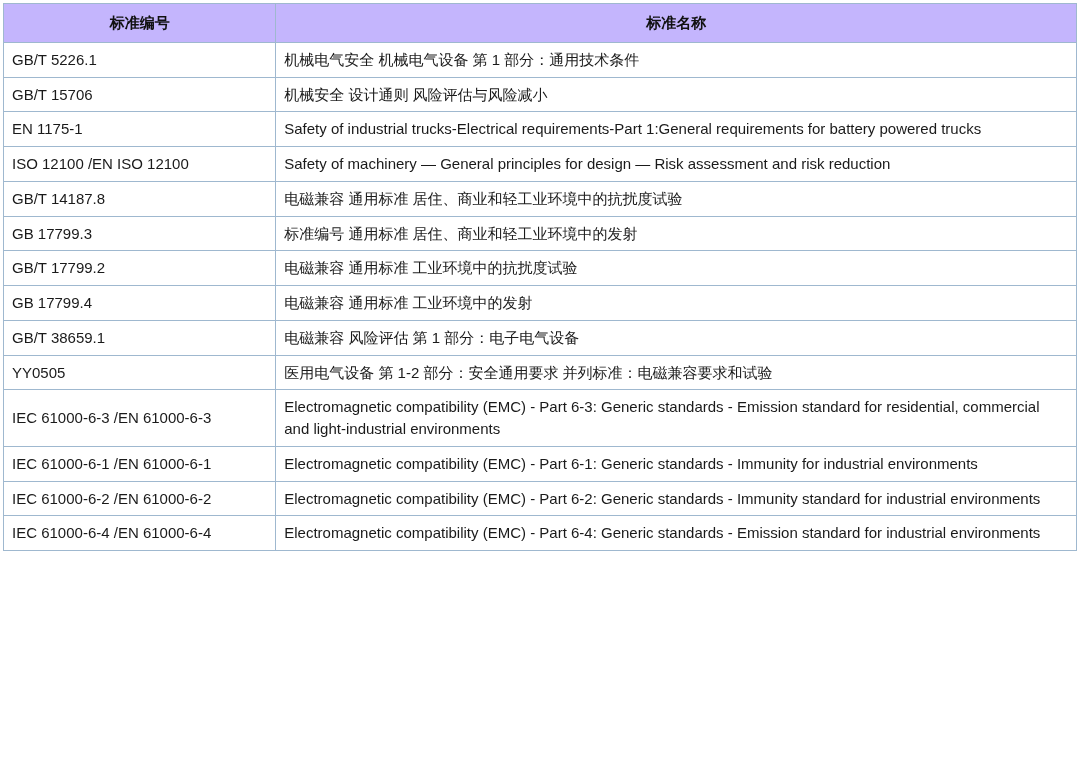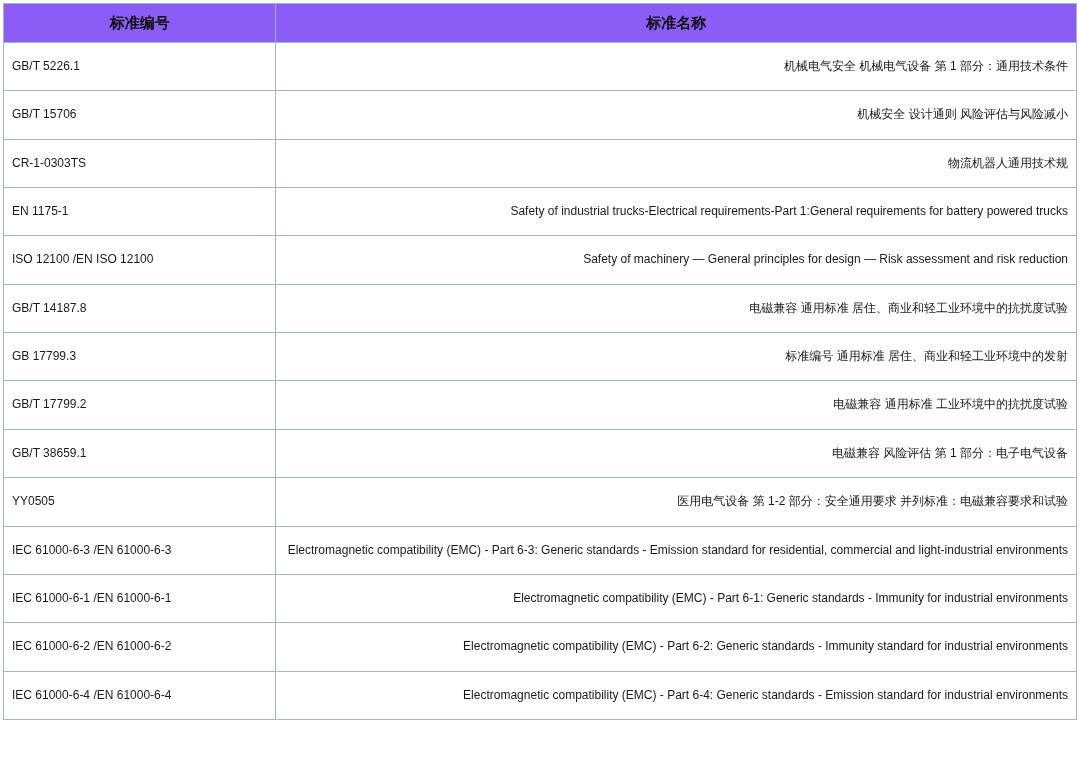--- a/index.html
+++ b/index.html
@@ -21,41 +21,41 @@
   table.std-table {
     border-collapse: collapse;
     width: 1074px;
     margin: 3px 3px 0 3px;
     table-layout: fixed;
   }
   table.std-table th,
   table.std-table td {
     border: 1px solid #9fb8cf;
     vertical-align: middle;
-    padding: 15px 8px;
-    font-size: 12px;
+    padding: 6px 8px;
+    font-size: 15px;
     line-height: 1.45;
   }
   table.std-table thead th {
-    background: #8b5cf6;
+    background: #c4b5fd;
     font-weight: bold;
     text-align: center;
     font-size: 15px;
     padding: 8px 6px;
     color: #111;
   }
   col.col-code { width: 272px; }
   col.col-name { width: 800px; }
   td.code-cell {
     text-align: left;
     white-space: nowrap;
     overflow: hidden;
   }
   td.name-cell {
-    text-align: right;
+    text-align: left;
     word-break: break-word;
   }
 </style>
 </head>
 <body>
 
 <div class="table-wrap">
   <table class="std-table">
     <colgroup>
       <col class="col-code">
@@ -70,42 +70,42 @@
     <tbody id="table-body">
         <tr>
           <td class="code-cell">GB/T 5226.1</td>
           <td class="name-cell">机械电气安全 机械电气设备 第 1 部分：通用技术条件</td>
         </tr>
         <tr>
           <td class="code-cell">GB/T 15706</td>
           <td class="name-cell">机械安全 设计通则 风险评估与风险减小</td>
         </tr>
         <tr>
-          <td class="code-cell">CR-1-0303TS</td>
-          <td class="name-cell">物流机器人通用技术规</td>
-        </tr>
-        <tr>
           <td class="code-cell">EN 1175-1</td>
           <td class="name-cell">Safety of industrial trucks-Electrical requirements-Part 1:General requirements for battery powered trucks</td>
         </tr>
         <tr>
           <td class="code-cell">ISO 12100 /EN ISO 12100</td>
           <td class="name-cell">Safety of machinery — General principles for design — Risk assessment and risk reduction</td>
         </tr>
         <tr>
           <td class="code-cell">GB/T 14187.8</td>
           <td class="name-cell">电磁兼容 通用标准 居住、商业和轻工业环境中的抗扰度试验</td>
         </tr>
         <tr>
           <td class="code-cell">GB 17799.3</td>
           <td class="name-cell">标准编号 通用标准 居住、商业和轻工业环境中的发射</td>
         </tr>
         <tr>
           <td class="code-cell">GB/T 17799.2</td>
           <td class="name-cell">电磁兼容 通用标准 工业环境中的抗扰度试验</td>
+        </tr>
+        <tr>
+          <td class="code-cell">GB 17799.4</td>
+          <td class="name-cell">电磁兼容 通用标准 工业环境中的发射</td>
         </tr>
         <tr>
           <td class="code-cell">GB/T 38659.1</td>
           <td class="name-cell">电磁兼容 风险评估 第 1 部分：电子电气设备</td>
         </tr>
         <tr>
           <td class="code-cell">YY0505</td>
           <td class="name-cell">医用电气设备 第 1-2 部分：安全通用要求 并列标准：电磁兼容要求和试验</td>
         </tr>
         <tr>

